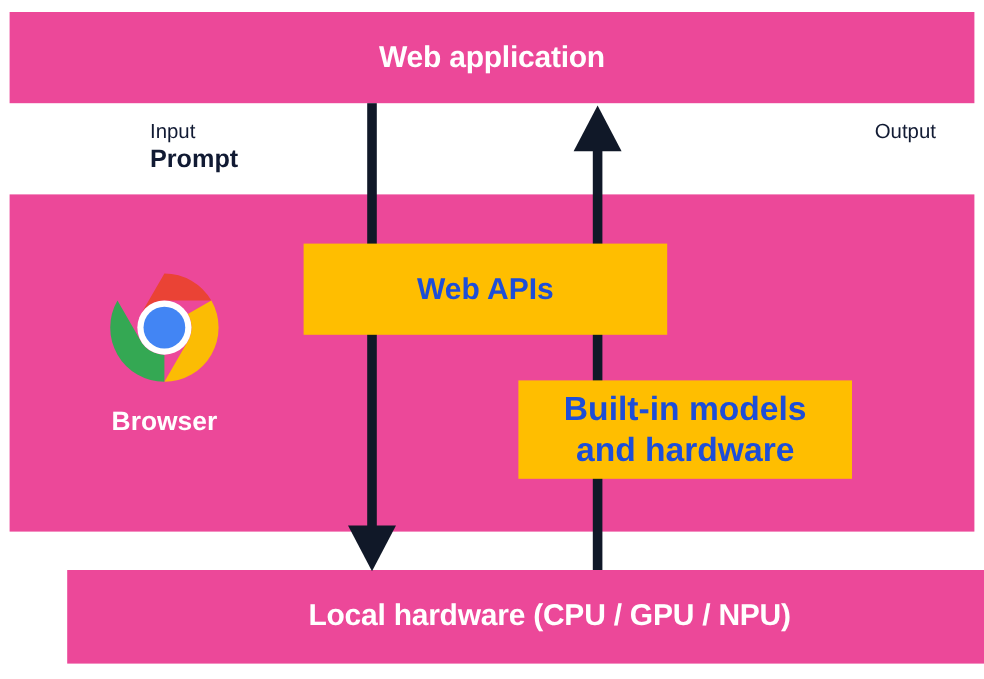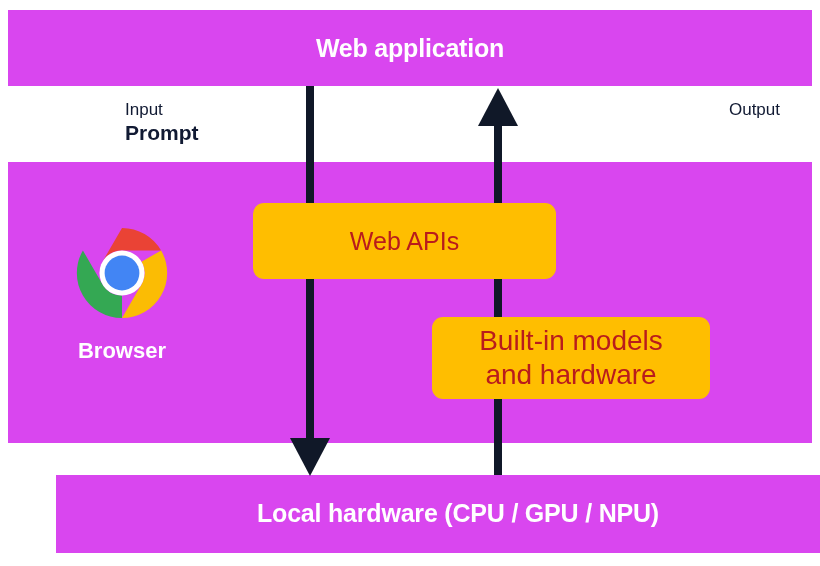--- a/index.html
+++ b/index.html
@@ -15,21 +15,21 @@
   #diagram {
     position: relative;
     width: 820px;
     height: 566px;
     background: #ffffff;
   }
 
   
   .band {
     position: absolute;
-    background: #d946ef;
+    background: #ec4899;
   }
 
   #band-web-application {
     left: 8px;
     top: 10px;
     width: 804px;
     height: 76px;
   }
 
   #band-browser {
@@ -68,21 +68,21 @@
     left: 0;
     top: 0;
     width: 820px;
     height: 566px;
     pointer-events: none;
   }
 
   
   #browser-group {
     position: absolute;
-    left: 45px;
+    left: 60px;
     top: 226px;
     width: 154px;
     height: 152px;
   }
 
   #chrome-icon {
     position: absolute;
     left: 30px;
     top: 0;
     width: 94px;
@@ -98,28 +98,27 @@
     color: #ffffff;
     font-weight: bold;
     font-size: 22px;
     white-space: nowrap;
   }
 
   
   .yellow-box {
     position: absolute;
     background: #ffbe00;
-    color: #b91c1c;
-    font-weight: normal;
+    color: #1d4ed8;
+    font-weight: bold;
     display: flex;
     align-items: center;
     justify-content: center;
     text-align: center;
     line-height: 1.22;
-    border-radius: 11px;
   }
 
   #box-web-apis {
     left: 253px;
     top: 203px;
     width: 303px;
     height: 76px;
     font-size: 25px;
   }
 

